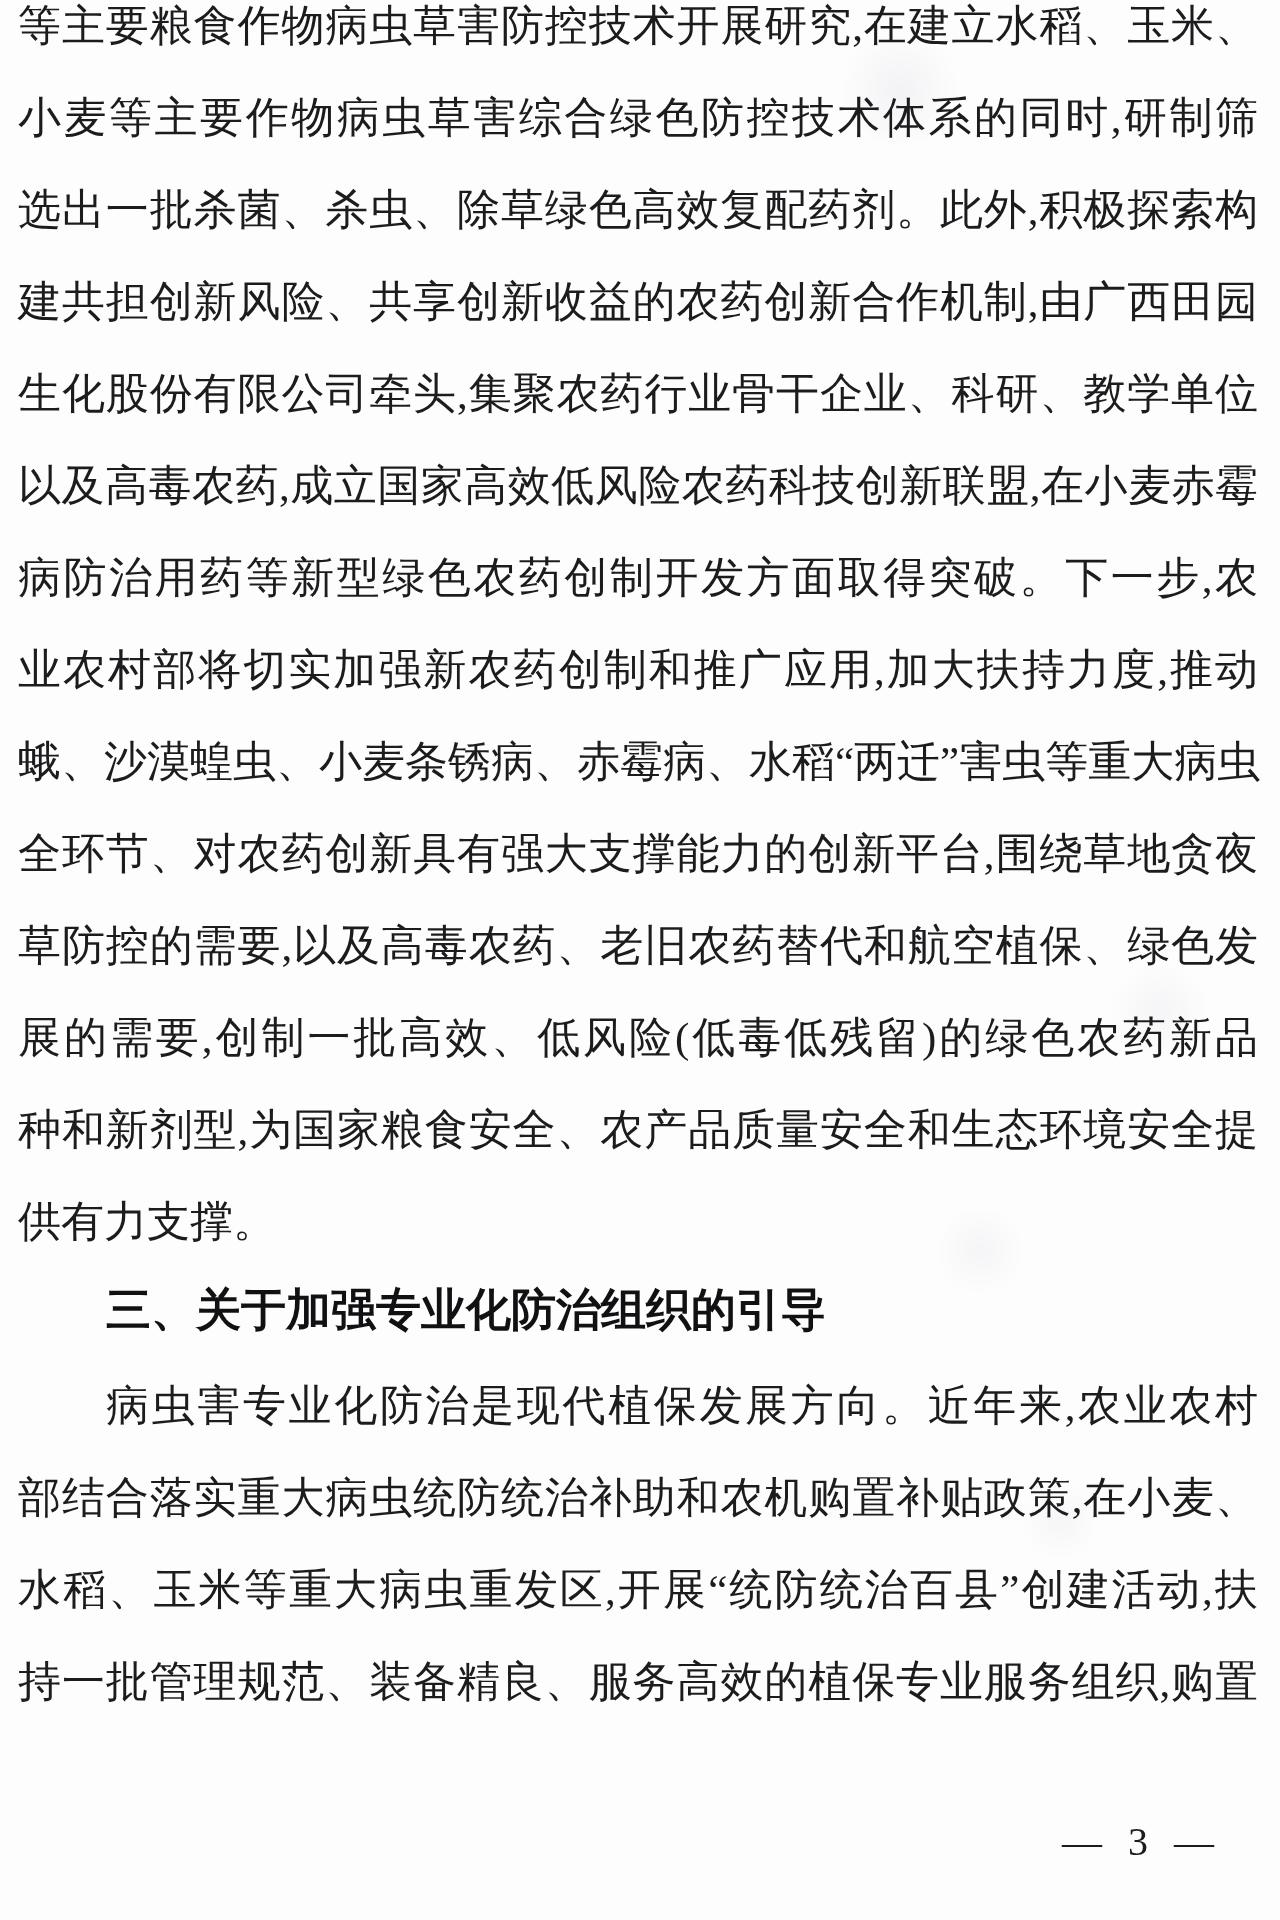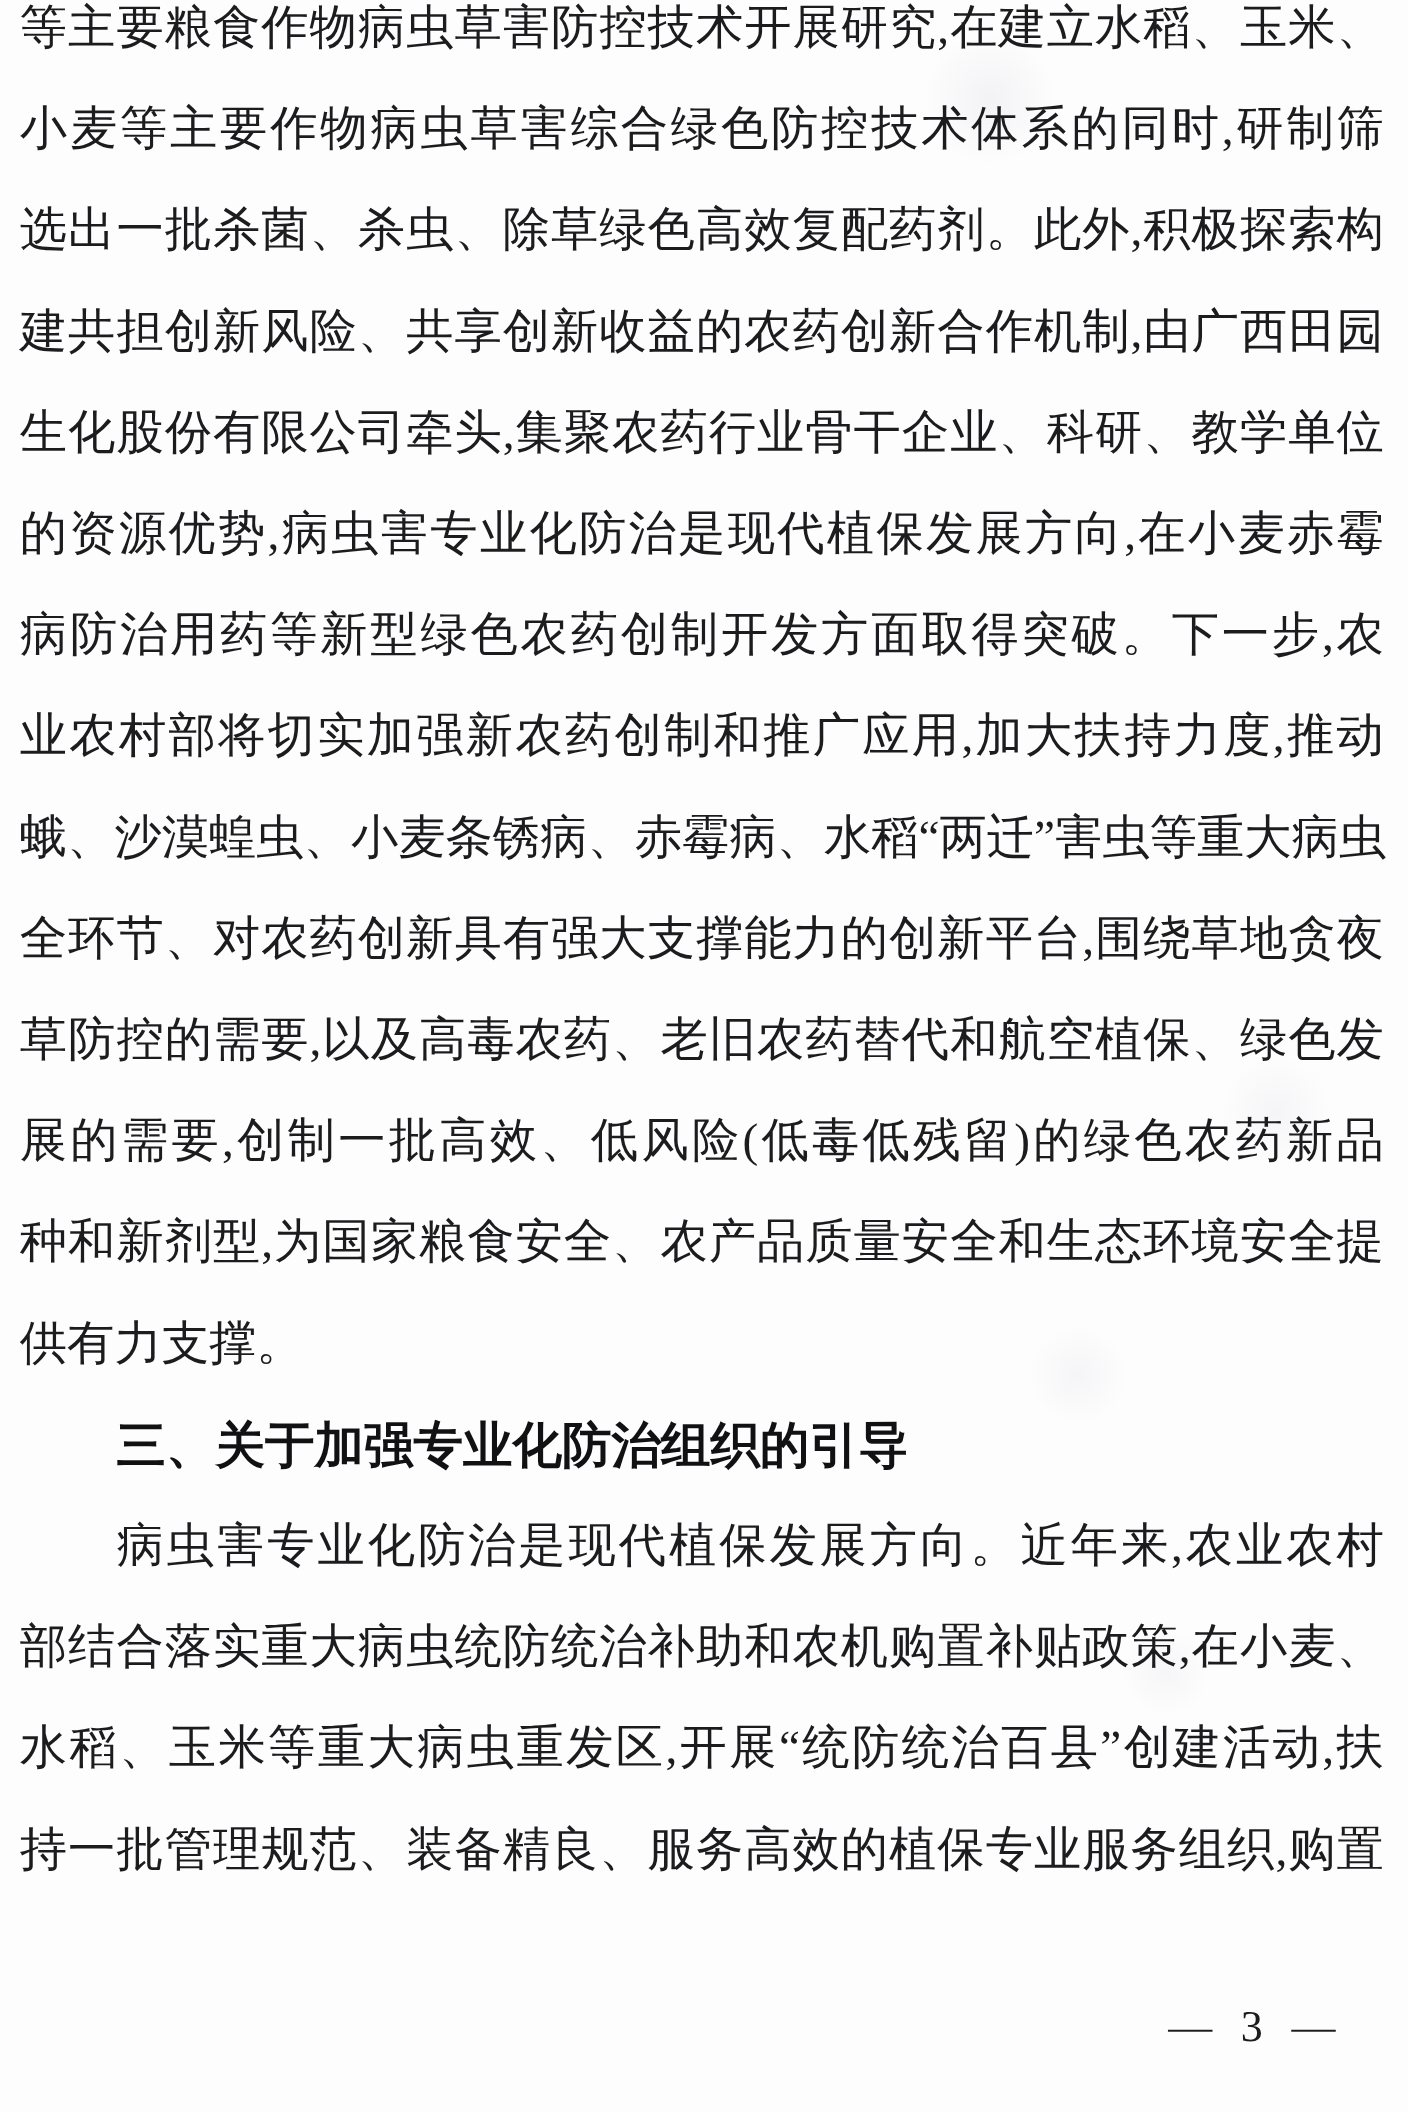--- a/index.html
+++ b/index.html
@@ -36,21 +36,21 @@
   }
   .line.short {
     text-align: right;
     text-align-last: left;
   }
   .heading {
     margin: 0;
     font-size: 45px;
     line-height: 92px;
     font-weight: 700;
-    font-family: Liberation Serif, serif;
+    font-family: Liberation Mono, monospace;
     color: #111113;
     text-indent: 88px;
     white-space: nowrap;
     text-align: left;
     text-align-last: left;
   }
   .indent-first {
     text-indent: 88px;
   }
   .page-number {
@@ -67,21 +67,21 @@
 </head>
 <body>
 
 <div class="page">
   <div class="text-block">
     <p class="line">等主要粮食作物病虫草害防控技术开展研究,在建立水稻、玉米、</p>
     <p class="line">小麦等主要作物病虫草害综合绿色防控技术体系的同时,研制筛</p>
     <p class="line">选出一批杀菌、杀虫、除草绿色高效复配药剂。此外,积极探索构</p>
     <p class="line">建共担创新风险、共享创新收益的农药创新合作机制,由广西田园</p>
     <p class="line">生化股份有限公司牵头,集聚农药行业骨干企业、科研、教学单位</p>
-    <p class="line">的资源优势,病虫害专业化防治是现代植保发展方向,在小麦赤霉</p>
+    <p class="line">以及高毒农药,成立国家高效低风险农药科技创新联盟,在小麦赤霉</p>
     <p class="line">病防治用药等新型绿色农药创制开发方面取得突破。下一步,农</p>
     <p class="line">业农村部将切实加强新农药创制和推广应用,加大扶持力度,推动</p>
     <p class="line">蛾、沙漠蝗虫、小麦条锈病、赤霉病、水稻“两迁”害虫等重大病虫</p>
     <p class="line">全环节、对农药创新具有强大支撑能力的创新平台,围绕草地贪夜</p>
     <p class="line">草防控的需要,以及高毒农药、老旧农药替代和航空植保、绿色发</p>
     <p class="line">展的需要,创制一批高效、低风险(低毒低残留)的绿色农药新品</p>
     <p class="line">种和新剂型,为国家粮食安全、农产品质量安全和生态环境安全提</p>
     <p class="line short">供有力支撑。</p>
 
     <h2 class="heading">三、关于加强专业化防治组织的引导</h2>

